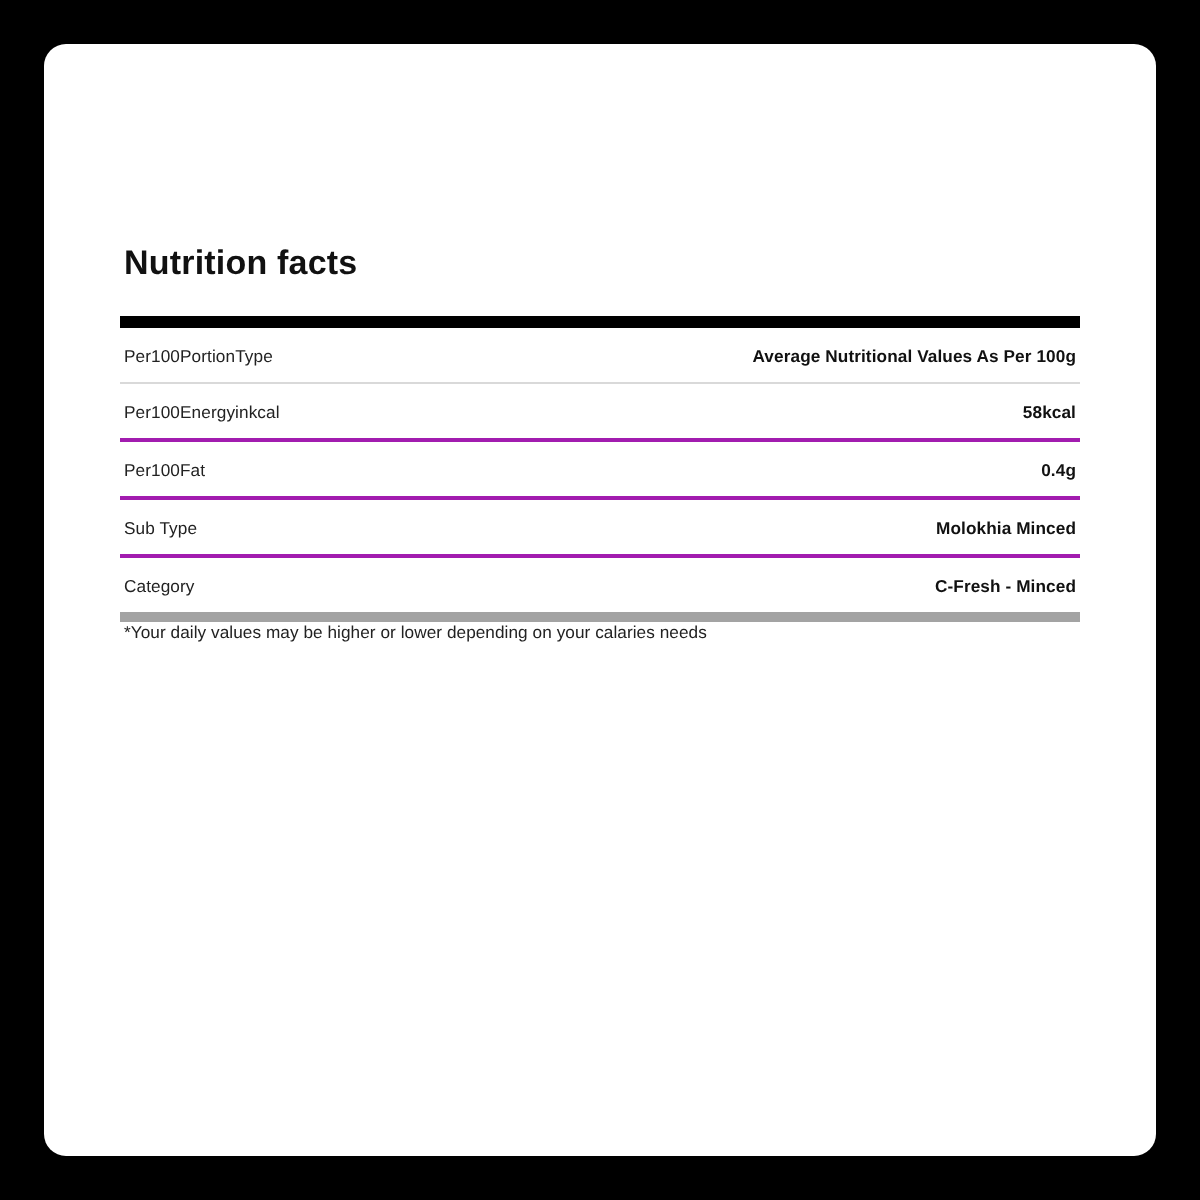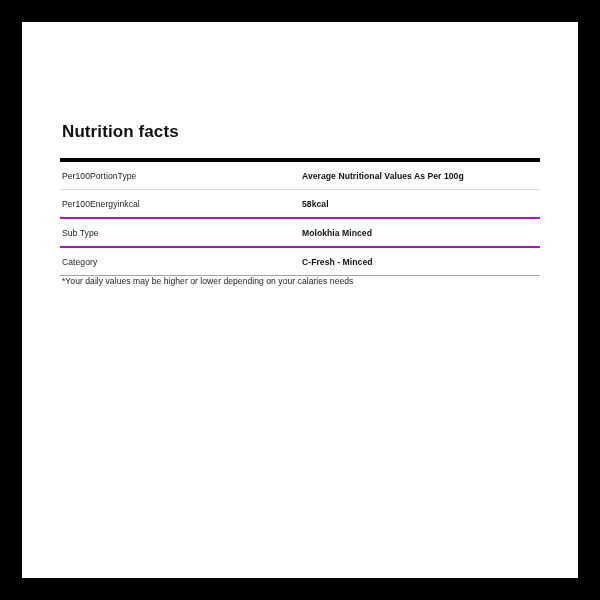--- a/index.html
+++ b/index.html
@@ -21,20 +21,21 @@
     overflow: hidden;
   }
   .card {
     position: absolute;
     left: 22px;
     top: 22px;
     width: 556px;
     height: 556px;
     background: #ffffff;
     box-sizing: border-box;
+    border-radius: 11px;
   }
   .panel {
     position: absolute;
     left: 20px;
     top: 74px;
     width: 516px;
     box-sizing: border-box;
     background: #ffffff;
     padding: 26px 18px 18px 18px;
   }
@@ -57,38 +58,38 @@
     font-size: 8.6px;
     color: #222222;
     border-bottom: 2px solid #a21caf;
   }
   table.nutrition td.label {
     text-align: left;
     font-weight: normal;
     letter-spacing: 0.05px;
   }
   table.nutrition td.value {
-    text-align: left;
+    text-align: right;
     font-weight: bold;
     color: #111111;
     letter-spacing: 0.05px;
   }
   table.nutrition tr.head td {
-    border-top: 4px solid #000000;
+    border-top: 6px solid #000000;
     border-bottom: 1px solid #d9d9d9;
     padding-top: 9px;
   }
   table.nutrition tr.head td.label {
     font-weight: normal;
   }
   table.nutrition tr.head td.value {
     font-weight: bold;
   }
   table.nutrition tr.last td {
-    border-bottom: 1px solid #a3a3a3;
+    border-bottom: 5px solid #a3a3a3;
   }
   .footnote {
     font-size: 8.6px;
     color: #222222;
     padding-left: 2px;
     letter-spacing: 0.03px;
   }
 </style>
 </head>
 <body>
@@ -102,20 +103,24 @@
         <tbody>
           <tr class="head">
             <td class="label">Per100PortionType</td>
             <td class="value">Average Nutritional Values As Per 100g</td>
           </tr>
           <tr>
             <td class="label">Per100Energyinkcal</td>
             <td class="value">58kcal</td>
           </tr>
           <tr>
+            <td class="label">Per100Fat</td>
+            <td class="value">0.4g</td>
+          </tr>
+          <tr>
             <td class="label">Sub Type</td>
             <td class="value">Molokhia Minced</td>
           </tr>
           <tr class="last">
             <td class="label">Category</td>
             <td class="value">C-Fresh - Minced</td>
           </tr>
         </tbody>
       </table>
 

